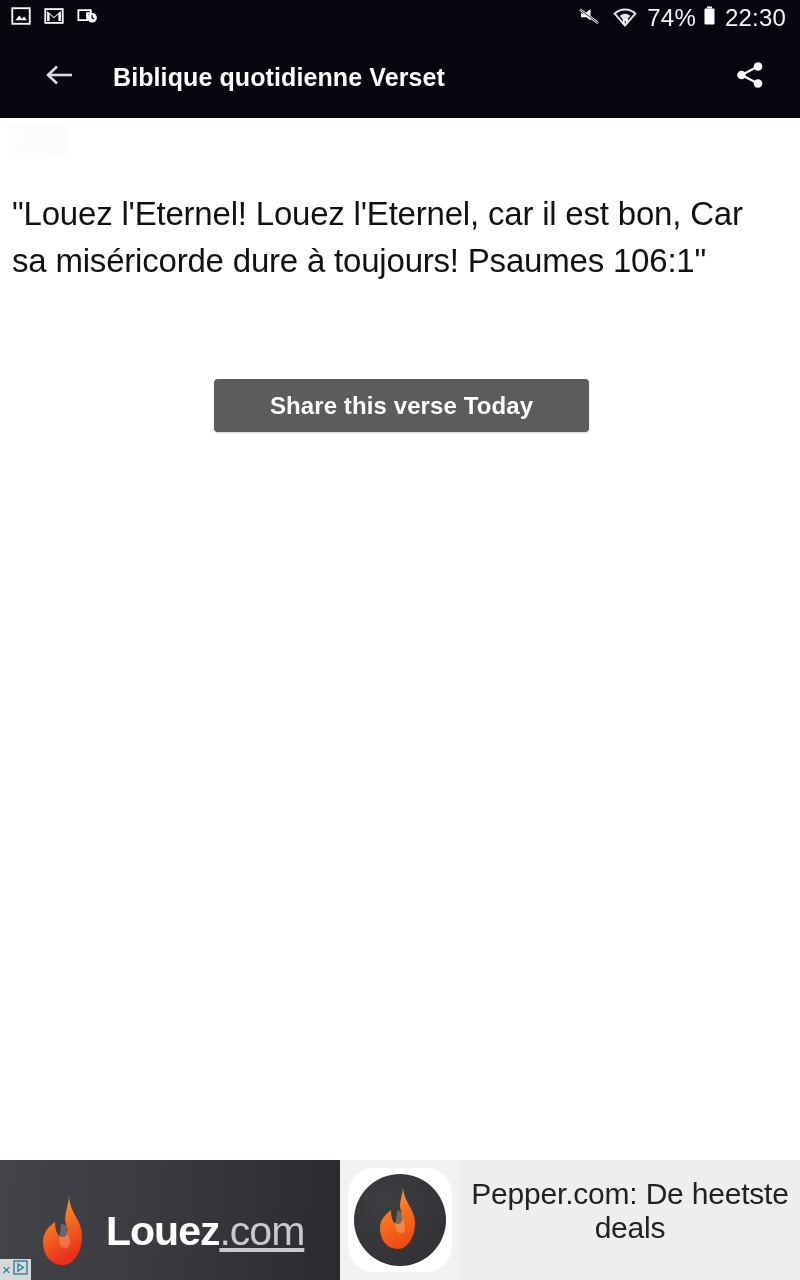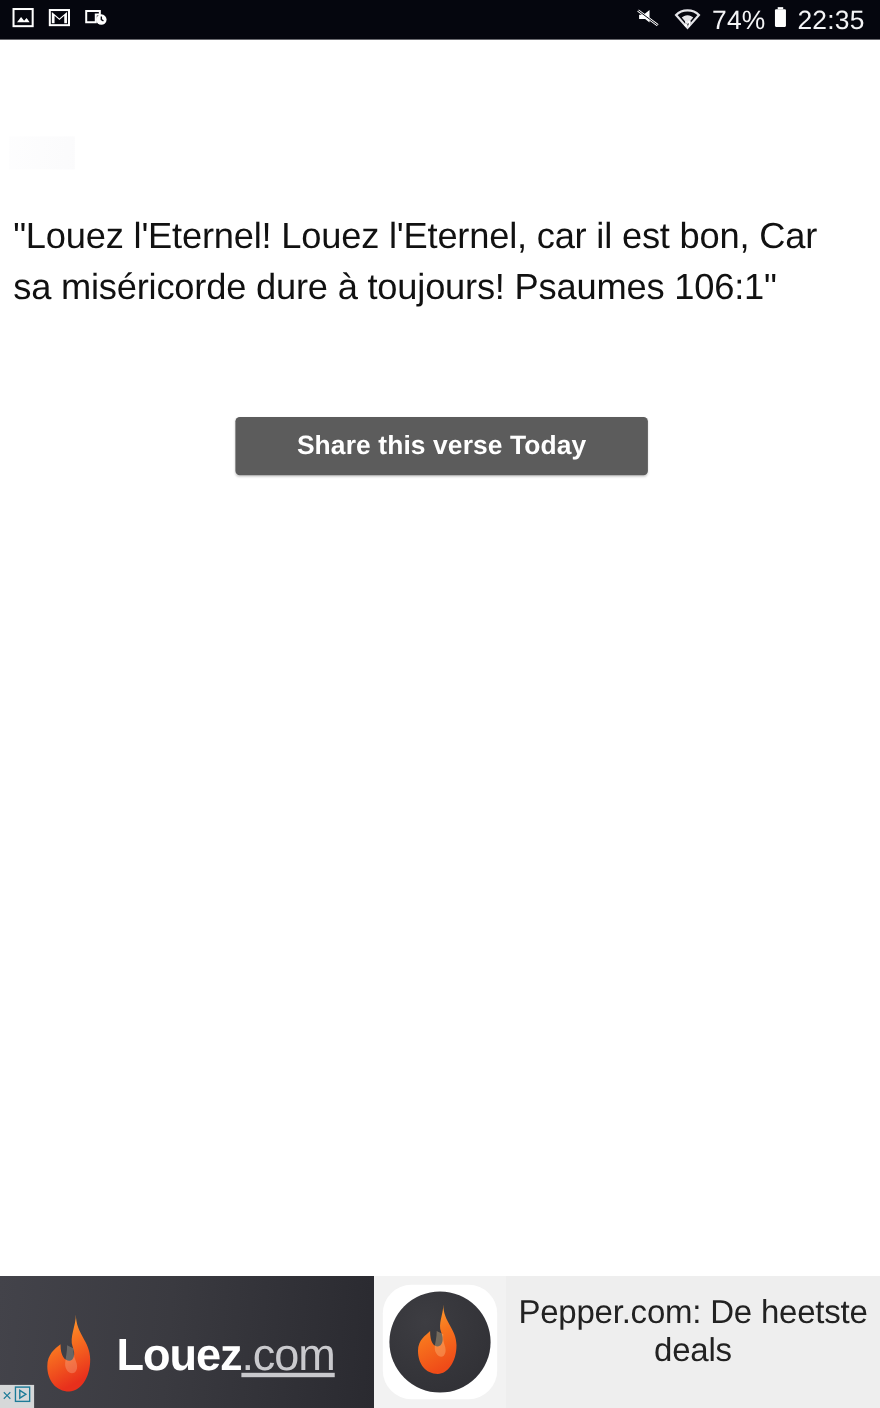--- a/index.html
+++ b/index.html
@@ -173,24 +173,46 @@
           <path d="M14.6 20 L14.6 15 M14.6 15 L13.3 16.6 M14.6 15 L15.9 16.6" stroke="#ffffff" stroke-width="1.3" fill="none"></path>
         </svg>
       </span>
       <span class="sb-text sb-pct">74%</span>
       <span class="sb-icon">
         <svg width="13" height="24" viewBox="0 0 13 24">
           <rect x="4" y="2.5" width="5" height="2" fill="#ffffff"></rect>
           <rect x="1.5" y="4.5" width="10" height="16" rx="1" fill="#ffffff"></rect>
         </svg>
       </span>
-      <span class="sb-text">22:35</span>
-    </div>
-  </div>
-
+      <span class="sb-text">22:30</span>
+    </div>
+  </div>
+
+  <div class="titlebar">
+    <div class="back-btn">
+      <span>
+        <svg width="32" height="30" viewBox="0 0 32 30">
+          <line x1="28" y1="15" x2="5" y2="15" stroke="#dcdce2" stroke-width="2.6"></line>
+          <polyline points="13,6.5 4,15 13,23.5" fill="none" stroke="#dcdce2" stroke-width="2.6"></polyline>
+        </svg>
+      </span>
+    </div>
+    <div class="title-text">Biblique quotidienne Verset</div>
+    <div class="share-btn">
+      <span>
+        <svg width="34" height="34" viewBox="0 0 34 34">
+          <circle cx="25" cy="8.5" r="4.3" fill="#ffffff"></circle>
+          <circle cx="8.5" cy="17" r="4.3" fill="#ffffff"></circle>
+          <circle cx="25" cy="25.5" r="4.3" fill="#ffffff"></circle>
+          <line x1="11.5" y1="15.4" x2="22" y2="10" stroke="#ffffff" stroke-width="2.2"></line>
+          <line x1="11.5" y1="18.6" x2="22" y2="24" stroke="#ffffff" stroke-width="2.2"></line>
+        </svg>
+      </span>
+    </div>
+  </div>
 
   <div class="content">
     <div class="ghost"></div>
     <div class="verse">"Louez l'Eternel! Louez l'Eternel, car il est bon, Car sa miséricorde dure à toujours! Psaumes 106:1"</div>
     <button class="share-verse-btn">Share this verse Today</button>
   </div>
 
   <div class="ad">
 
     <div class="ad-left">

